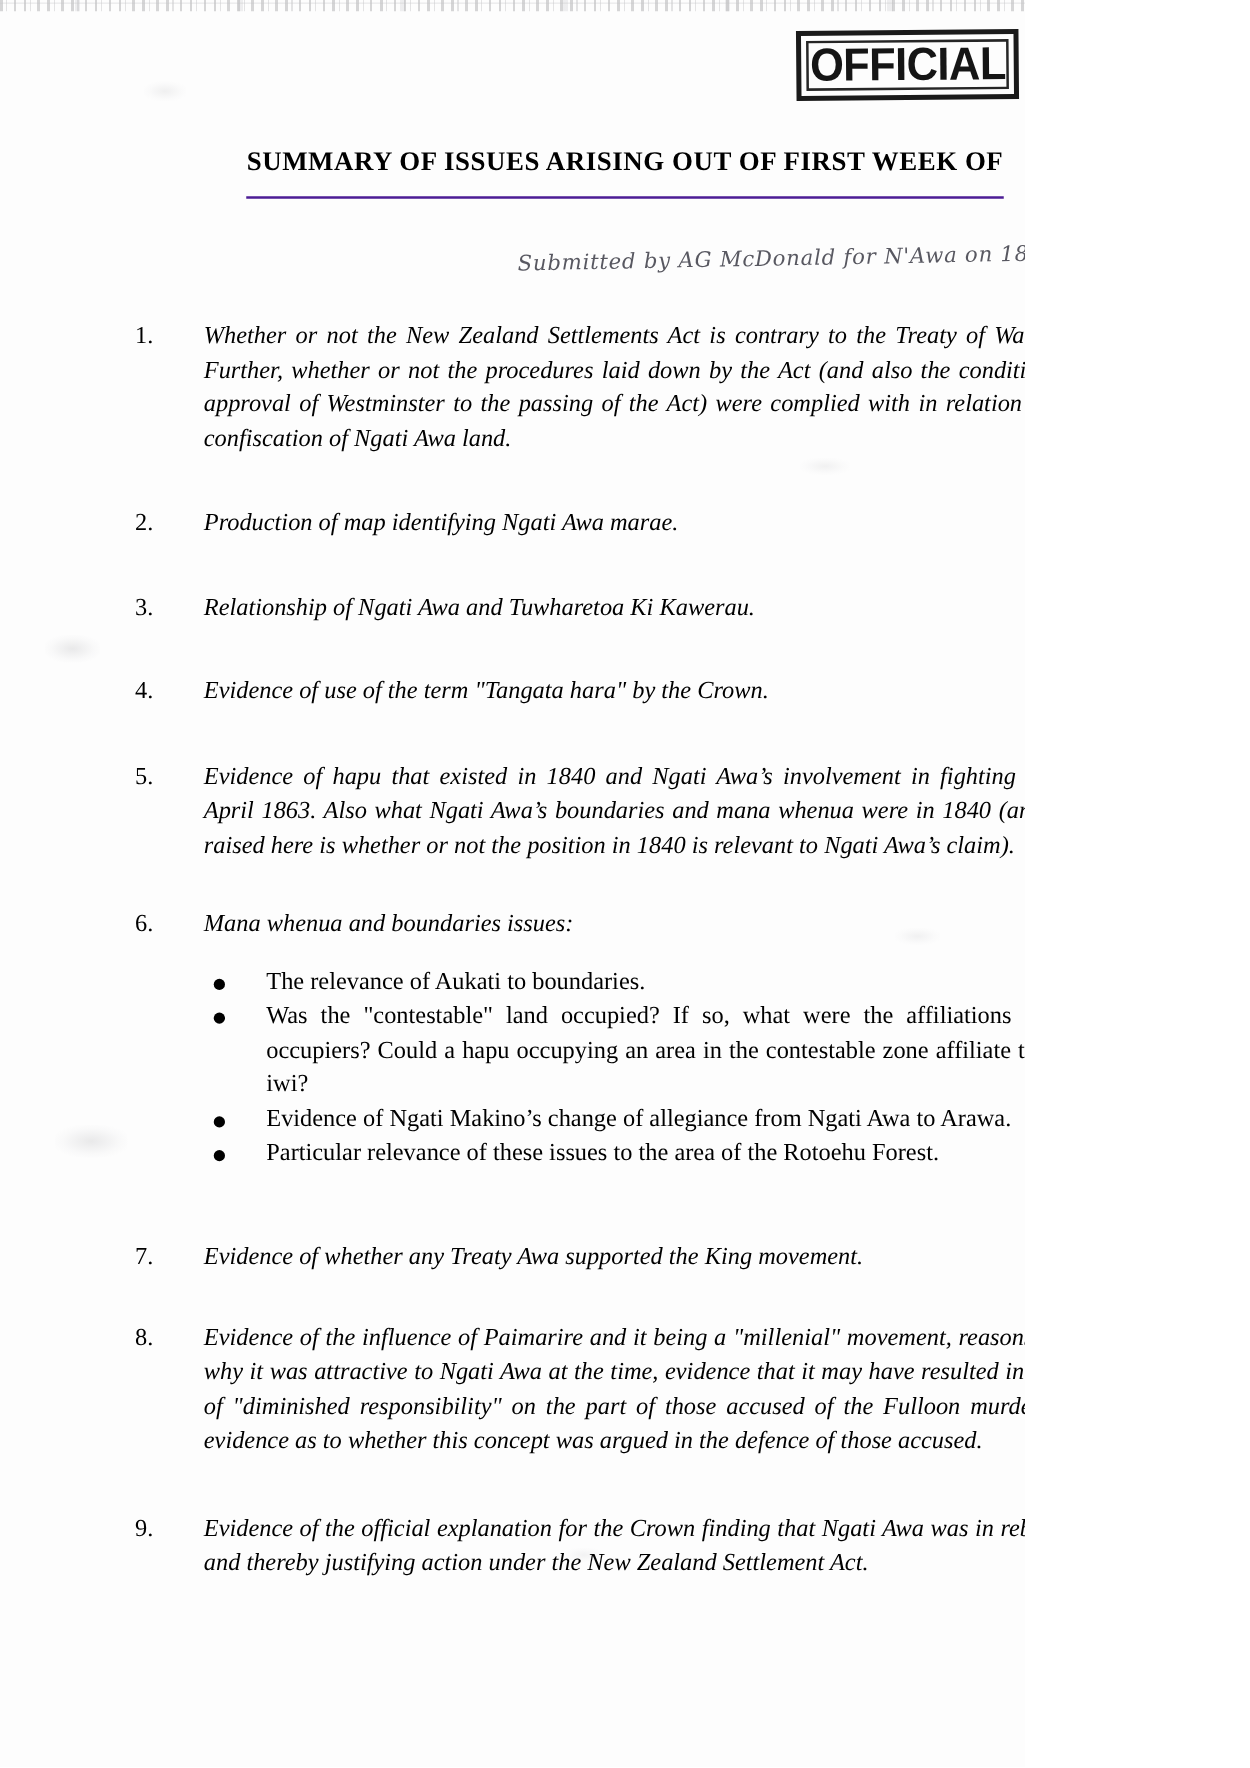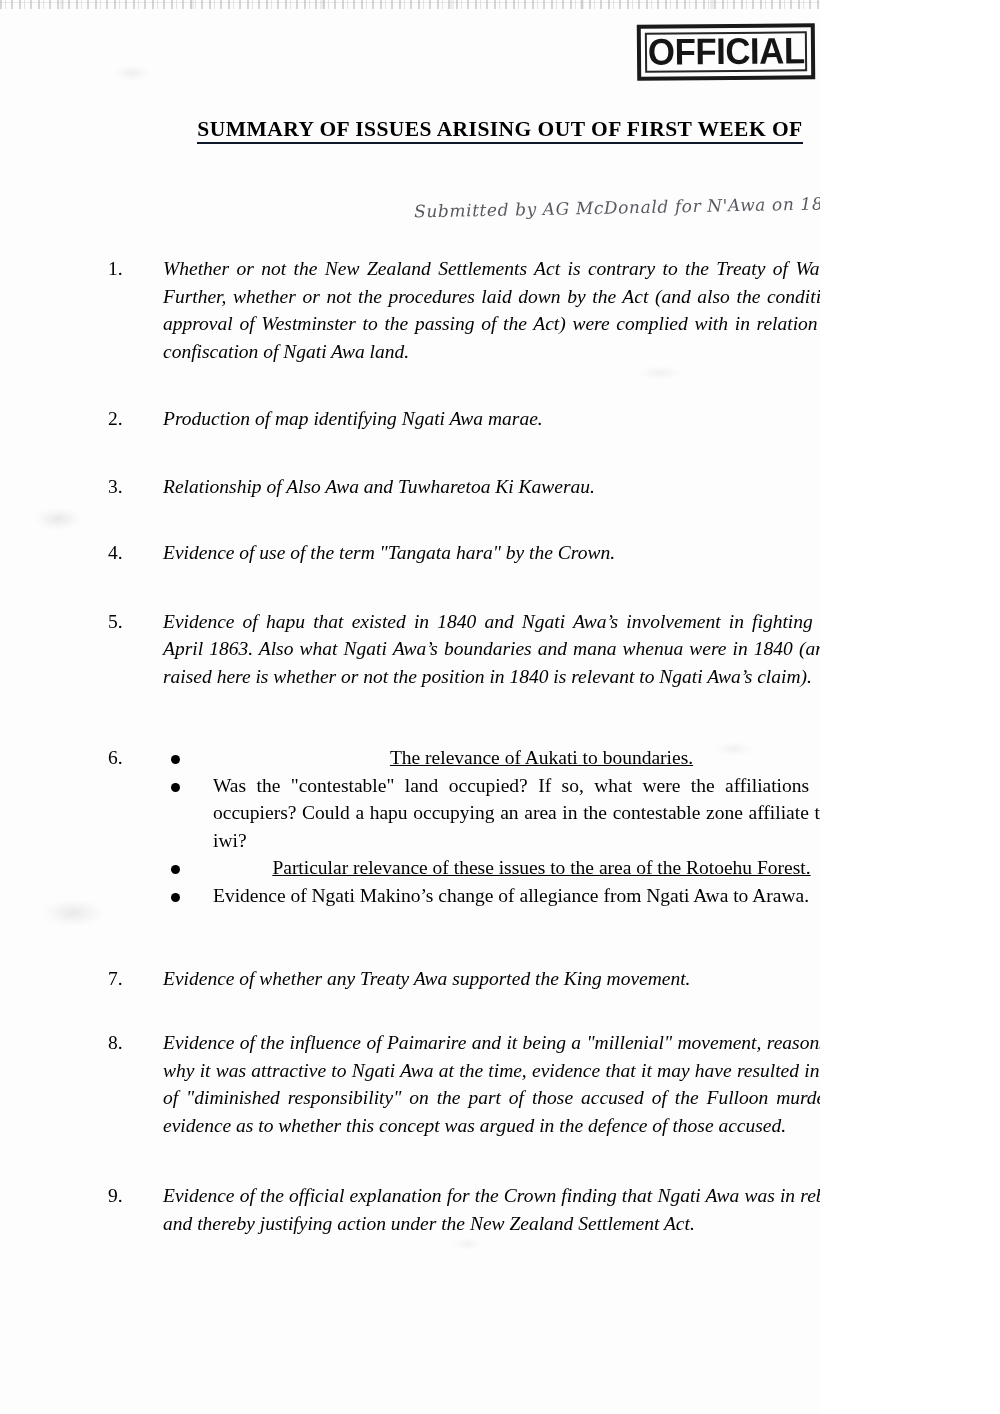--- a/index.html
+++ b/index.html
@@ -122,22 +122,22 @@
   }
   .doc-title .tline {
     display: block;
     font-weight: 700;
     font-size: 21.5px;
     letter-spacing: .45px;
     line-height: 1.05;
     margin-bottom: 27px;
   }
   .doc-title .tline span {
-    border-bottom: 2px solid #0f172a;
-    padding-bottom: 1px;
+    border-bottom: 2px solid #4c1d95;
+    padding-bottom: 16px;
   }
 
   
   .handnote {
     position: absolute;
     left: 414px;
     top: 197px;
     font-family: "DejaVu Serif", serif;
     font-style: italic;
     font-size: 17px;
@@ -192,21 +192,21 @@
     list-style: none;
   }
   .bullet {
     position: relative;
     padding-left: 50px;
     font-size: 19.5px;
     line-height: 27.5px;
     text-align: justify;
     text-justify: inter-word;
   }
-  .bullet.nojust { text-align: center; text-decoration: underline; }
+  .bullet.nojust { text-align: left; }
   .bullet-dot {
     position: absolute;
     left: 8px;
     top: 11px;
     width: 9px;
     height: 9px;
     background: #000;
     border-radius: 50%;
   }
 </style>
@@ -247,56 +247,57 @@
     <div class="gap-1"></div>
 
     <div class="item">
       <span class="item-num">2.</span>
       <span class="item-body nojust">Production of map identifying Ngati Awa marae.</span>
     </div>
     <div class="gap-2"></div>
 
     <div class="item">
       <span class="item-num">3.</span>
-      <span class="item-body nojust">Relationship of Also Awa and Tuwharetoa Ki Kawerau.</span>
+      <span class="item-body nojust">Relationship of Ngati Awa and Tuwharetoa Ki Kawerau.</span>
     </div>
     <div class="gap-3"></div>
 
     <div class="item">
       <span class="item-num">4.</span>
       <span class="item-body nojust">Evidence of use of the term "Tangata hara" by the Crown.</span>
     </div>
     <div class="gap-4"></div>
 
     <div class="item">
       <span class="item-num">5.</span>
       <span class="item-body">Evidence of hapu that existed in 1840 and Ngati Awa’s involvement in fighting before April 1863.  Also what Ngati Awa’s boundaries and mana whenua were in 1840 (an issue raised here is whether or not the position in 1840 is relevant to Ngati Awa’s claim).</span>
     </div>
     <div class="gap-5"></div>
 
     <div class="item">
       <span class="item-num">6.</span>
+      <span class="item-body nojust">Mana whenua and boundaries issues:</span>
 
       <ul class="bullets">
         <li class="bullet nojust">
           <span class="bullet-dot"></span>
           <span>The relevance of Aukati to boundaries.</span>
         </li>
         <li class="bullet">
           <span class="bullet-dot"></span>
           <span>Was the "contestable" land occupied?  If so, what were the affiliations of the occupiers?  Could a hapu occupying an area in the contestable zone affiliate to both iwi?</span>
         </li>
+        <li class="bullet">
+          <span class="bullet-dot"></span>
+          <span>Evidence of Ngati Makino’s change of allegiance from Ngati Awa to Arawa.</span>
+        </li>
         <li class="bullet nojust">
           <span class="bullet-dot"></span>
           <span>Particular relevance of these issues to the area of the Rotoehu Forest.</span>
         </li>
-        <li class="bullet">
-          <span class="bullet-dot"></span>
-          <span>Evidence of Ngati Makino’s change of allegiance from Ngati Awa to Arawa.</span>
-        </li>
       </ul>
     </div>
     <div class="gap-6"></div>
 
     <div class="item">
       <span class="item-num">7.</span>
       <span class="item-body nojust">Evidence of whether any Treaty Awa supported the King movement.</span>
     </div>
     <div class="gap-7"></div>
 

